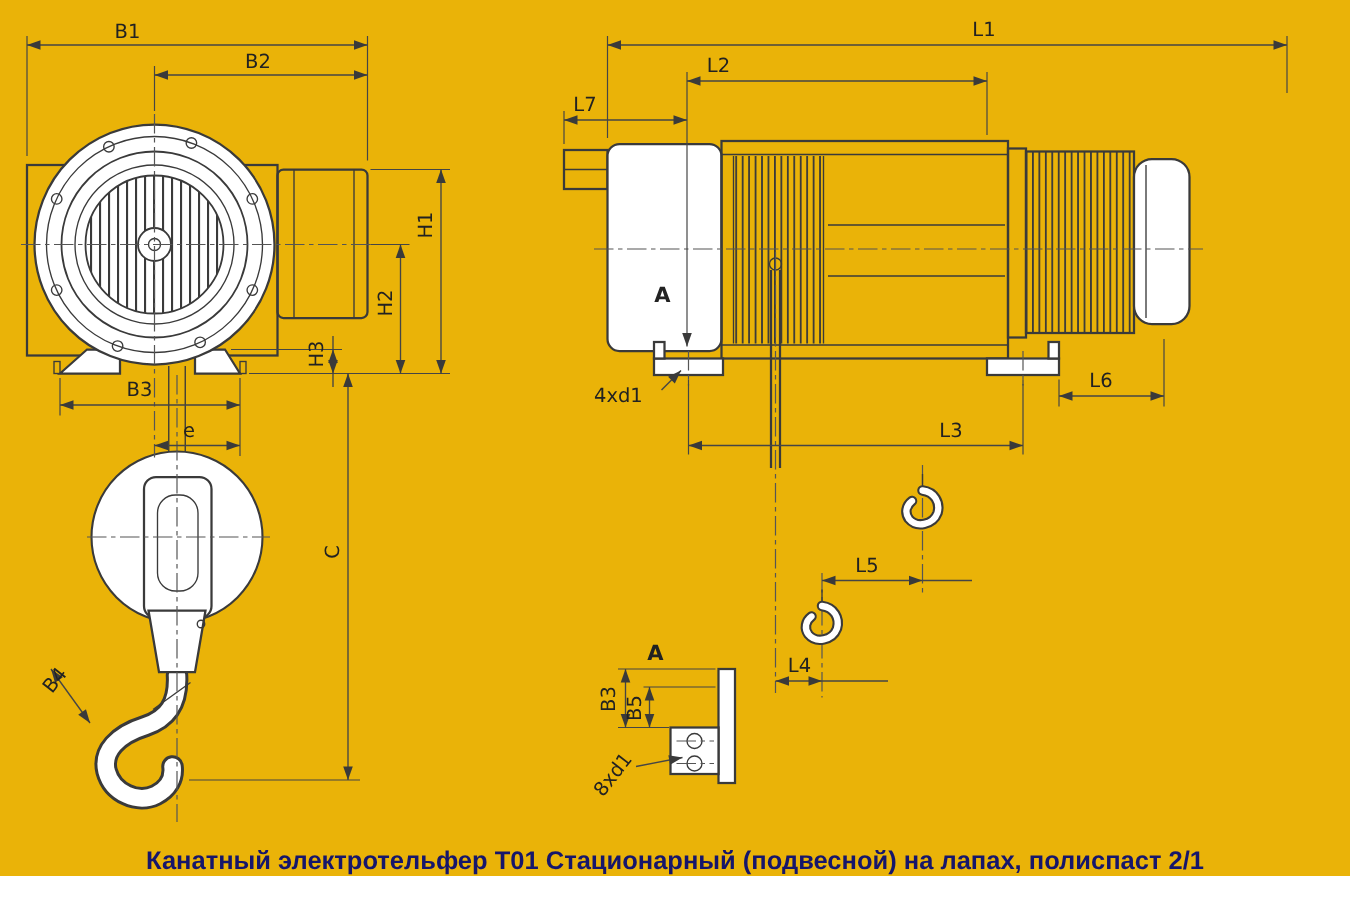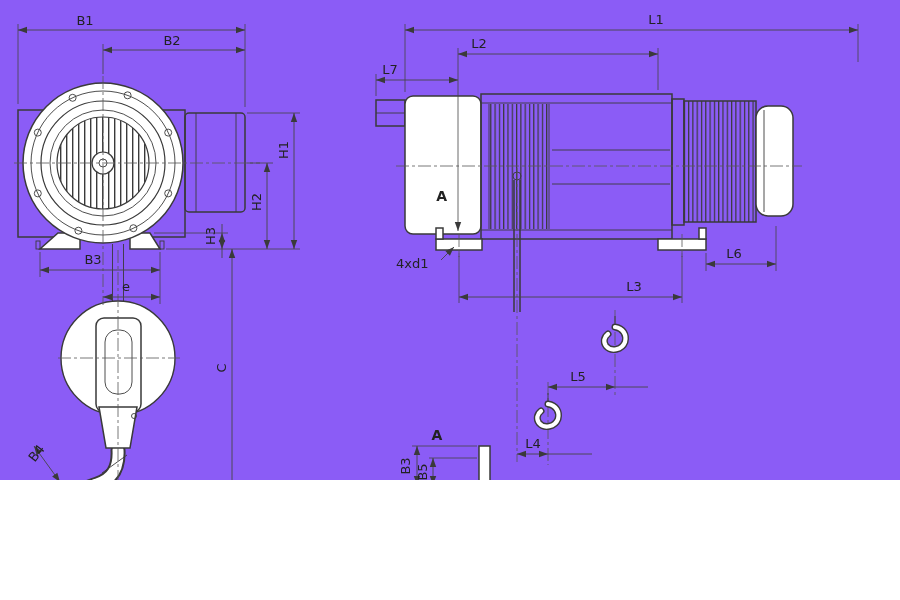--- a/index.html
+++ b/index.html
@@ -1,16 +1,16 @@
 <!DOCTYPE html>
 <html><head>
 <meta charset="utf-8">
 <style>
   html,body{margin:0;padding:0;background:#ffffff;}
-  .page{position:relative;width:900px;height:480px;background:#8b5cf6;overflow:hidden;
+  .page{position:relative;width:900px;height:584px;background:#eab308;overflow:hidden;
         font-family:"DejaVu Sans",sans-serif;}
   svg{display:block;}
   .outline{fill:none;stroke:#3a3a3a;stroke-width:1.5;}
   .outline-thin{fill:none;stroke:#3a3a3a;stroke-width:0.9;}
   .wfill{fill:#ffffff;stroke:#3a3a3a;stroke-width:1.5;}
   .dim{fill:none;stroke:#454545;stroke-width:0.9;}
   .ext{fill:none;stroke:#454545;stroke-width:0.8;}
   .cl{fill:none;stroke:#555555;stroke-width:0.8;stroke-dasharray:13 3 3 3;}
   .lbl{font-family:"DejaVu Sans",sans-serif;font-size:13px;fill:#222222;}
   .lblB{font-family:"DejaVu Sans",sans-serif;font-size:14px;font-weight:bold;fill:#222222;}
@@ -250,13 +250,14 @@
       <line class="dim" x1="433" y1="458" x2="433" y2="485" marker-start="url(#arw)" marker-end="url(#arw)"></line>
       <text class="lbl" x="427" y="472" text-anchor="middle" transform="rotate(-90 427 472)">B5</text>
     </g>
     <g>
       <line class="dim" x1="424" y1="511" x2="455" y2="505" marker-end="url(#arw)"></line>
       <text class="lbl" x="412" y="519" text-anchor="middle" transform="rotate(-52 412 519)">8xd1</text>
     </g>
   </g>
 </svg>
 
+<div class="caption">Канатный электротельфер Т01 Стационарный (подвесной) на лапах, полиспаст 2/1</div>
 </div>
 
 </body></html>

